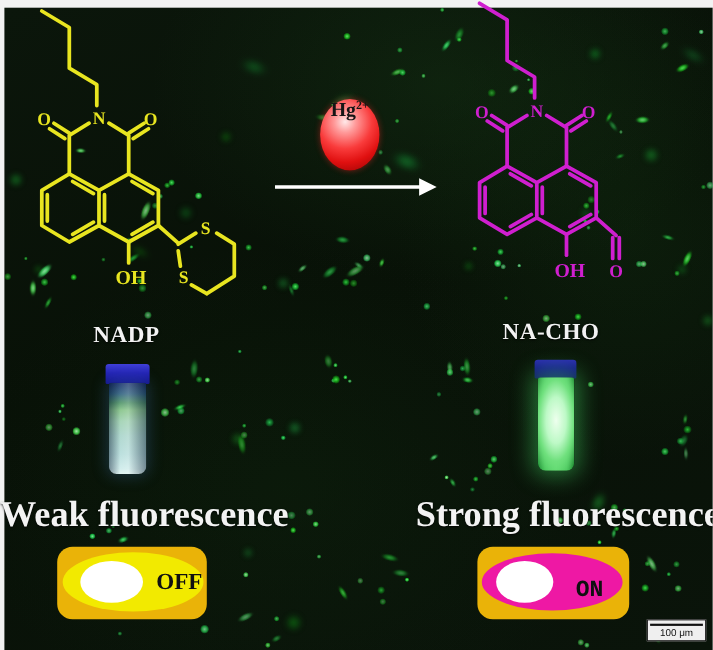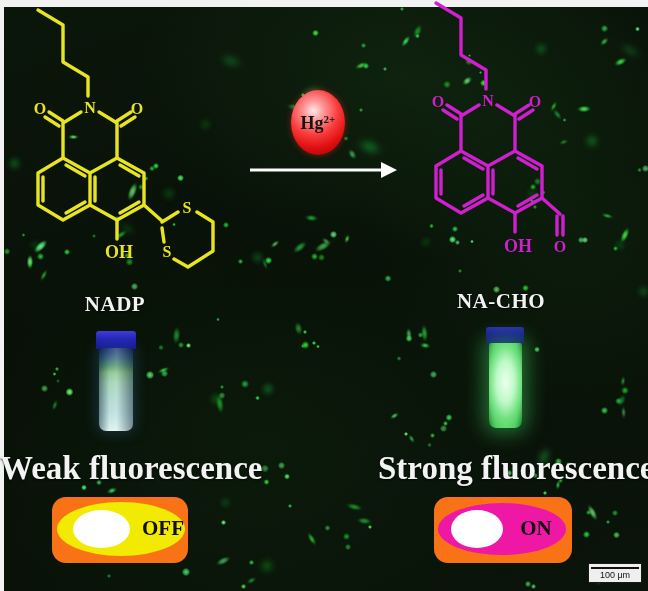--- a/index.html
+++ b/index.html
@@ -29,21 +29,21 @@
   .mol-nadp text{fill:var(--c-nadp,#e8e520);}
   .mol-nacho text{fill:var(--c-nacho,#cf1fcf);}
   .atom{font-size:16px;}
   .atom-big{font-size:18px;}
 
   
   .sphere{
     position:absolute;left:291px;top:90px;width:54px;height:65px;border-radius:50%;
     background:radial-gradient(circle at 42% 32%, #ffe9e9 0%, #ff9a9a 18%, #f93b3b 45%, var(--c-sphere,#e01010) 68%, #8f0000 100%);
     box-shadow:0 0 6px rgba(255,40,40,.45);
-    display:flex;align-items:center;justify-content:center;
+    display:flex;align-items:flex-start;justify-content:center;
   }
   .sphere .txt{color:#151515;font-weight:bold;font-size:18px;line-height:1;}
   .sphere sup{font-size:11px;vertical-align:6px;}
 
   .arrow{position:absolute;left:246px;top:159px;overflow:visible;}
 
   
   .wlabel{
     position:absolute;color:#f3f3f3;font-weight:bold;text-align:center;
     text-shadow:0 1px 2px rgba(0,0,0,.85);white-space:nowrap;
@@ -71,32 +71,32 @@
   }
   .vial-strong .body{
     position:absolute;left:3px;top:16px;width:33px;height:85px;border-radius:2px 2px 7px 7px;
     background:
       radial-gradient(26px 60px at 50% 46%, #eeffee 0%, #bdf9c6 35%, #6fe07d 62%, transparent 95%),
       linear-gradient(90deg,#1d8a33 0%,#3fc054 20%,#57d868 50%,#3fc054 80%,#178029 100%);
     box-shadow:0 0 20px 5px rgba(80,255,120,.40);
   }
 
   
-  .toggle{position:absolute;background:#f97316;border-radius:14px;}
+  .toggle{position:absolute;background:#eab308;border-radius:14px;}
   .toggle .pill{position:absolute;border-radius:50%;}
   .toggle .knob{position:absolute;background:#ffffff;border-radius:50%;}
   .toggle .state{position:absolute;color:#101010;font-weight:bold;font-size:21px;text-align:center;}
   .toggle-off{left:52px;top:497px;width:136px;height:66px;}
   .toggle-off .pill{left:5px;top:5px;width:128px;height:54px;background:var(--c-off,#f2ea00);}
   .toggle-off .knob{left:21px;top:13px;width:57px;height:38px;}
   .toggle-off .state{left:90px;top:19px;width:42px;}
   .toggle-on{left:434px;top:497px;width:138px;height:66px;}
   .toggle-on .pill{left:4px;top:6px;width:128px;height:52px;background:var(--c-on,#ee18a4);}
   .toggle-on .knob{left:17px;top:13px;width:52px;height:38px;}
-  .toggle-on .state{left:82px;top:19px;width:40px;}
+  .toggle-on .state{left:82px;top:29px;width:40px;font-family:Liberation Mono, monospace;}
 
   
   .scalebar{
     position:absolute;left:588px;top:563px;width:54px;height:20px;
     background:#efefef;border:1px solid #1a1a1a;box-sizing:border-box;
   }
   .scalebar .bar{position:absolute;left:2px;right:2px;top:3px;height:2px;background:#111;}
   .scalebar .lbl{position:absolute;left:0;right:0;top:6px;text-align:center;font-size:9px;color:#111;font-family:"Liberation Sans",sans-serif;}
 </style>
 </head>

